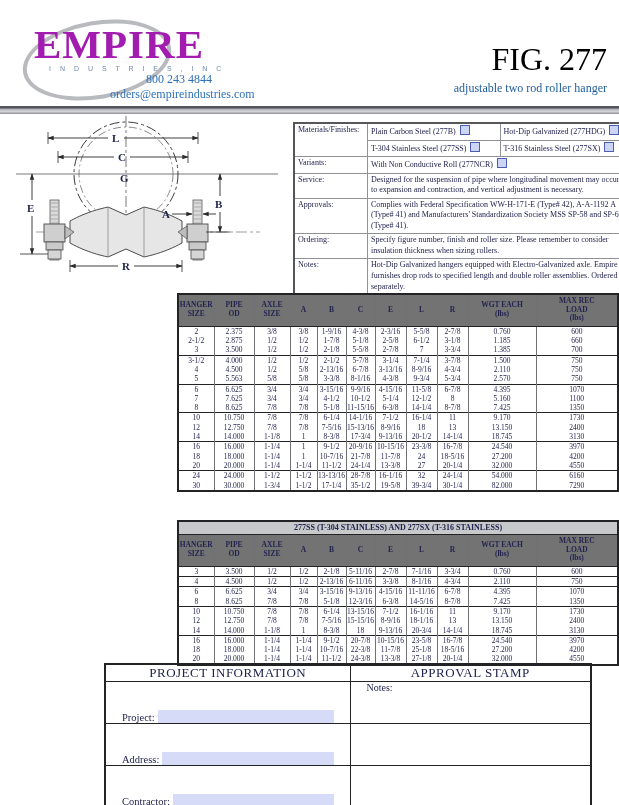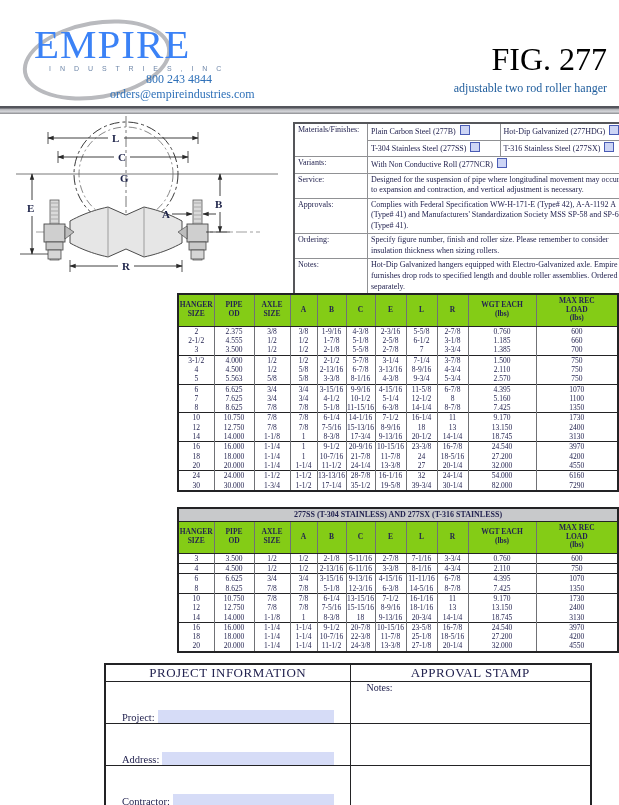--- a/index.html
+++ b/index.html
@@ -3,22 +3,22 @@
 <meta charset="utf-8">
 <style>
   html,body { margin:0; padding:0; background:#e9e9e9; }
   .page {
     position:relative; width:619px; height:805px; margin:0 auto; background:#ffffff;
     overflow:hidden; font-family:"Liberation Serif","DejaVu Serif",serif; color:#232350;
   }
   
   .logo-swoosh { position:absolute; left:22px; top:21px; width:142px; height:70px;
     border:4px solid #b9babe; border-radius:50%; transform:rotate(-10deg); }
-  .logo-text { position:absolute; left:34px; top:24px; font-size:41px; font-weight:normal;
-    color:#3b82f6; letter-spacing:1px; line-height:1; }
+  .logo-text { position:absolute; left:34px; top:24px; font-size:41px; font-weight:bold;
+    color:#a21caf; letter-spacing:1px; line-height:1; }
   .logo-sub { position:absolute; left:49px; top:65px; font-size:7px; letter-spacing:3.5px;
     color:#6f87a9; font-family:"Liberation Sans",sans-serif; }
   .contact-phone { position:absolute; left:146px; top:72px; font-size:12px; color:#2e70b8; }
   .contact-email { position:absolute; left:110px; top:87px; font-size:12px; color:#2e70b8; }
   .fig-number { position:absolute; right:12px; top:42px; font-size:32px; color:#000000; line-height:1.1; }
   .fig-subtitle { position:absolute; right:12px; top:81px; font-size:12px; color:#1e5c9c; }
   .separator { position:absolute; left:0; top:106px; width:619px; height:8px;
     background:linear-gradient(180deg,#54555c 0%,#54555c 22%,#bcbdc1 45%,#d2d3d7 70%,#8b8c90 100%); }
 
   
@@ -32,25 +32,25 @@
   .info-table td { border:1px solid #909194; padding:1px 3px 2px 3px; vertical-align:top; }
   .info-label { width:66px; }
   .checkbox { display:inline-block; width:8px; height:8px; background:#cdd5f5;
     border:1px solid #4a5cb5; margin-left:4px; vertical-align:-1px; }
 
   
   .big-table { position:absolute; left:177px; width:440px; border-collapse:collapse;
     table-layout:fixed; font-size:7.5px; color:#232350; text-align:center;
     border:2px solid #232325; }
   .big-table.t1 { top:293px; }
-  .big-table.t2 { top:507px; }
+  .big-table.t2 { top:520px; }
   .big-table th, .big-table td { border-left:1px solid #707175; border-right:1px solid #707175; padding:0; }
   .big-table .title-row th { background:#c8c9cb; font-size:8px; line-height:12px;
     border-bottom:1.5px solid #232325; font-weight:bold; }
-  .big-table .cols th { background:#84cc16; font-weight:bold; white-space:pre-line;
+  .big-table .cols th { background:#737373; font-weight:bold; white-space:pre-line;
     vertical-align:middle; line-height:8.6px; padding:2px 0 3px 0; border-bottom:1.5px solid #232325; }
   .big-table td { line-height:9.3px; }
   .big-table tr.grp td { border-top:1.5px solid #232325; }
 
   
   .form-table { position:absolute; left:104px; top:663px; width:486px; border-collapse:collapse;
     table-layout:fixed; font-size:10.5px; color:#232350; border:2px solid #232325; }
   .form-table td, .form-table th { border:1.2px solid #232325; padding:0 16px; height:18px; }
   .form-table th { font-size:13px; font-weight:normal; letter-spacing:0.5px; text-align:center; height:16px; }
   .field { display:flex; align-items:flex-end;margin-top:28px; }
@@ -223,21 +223,21 @@
           <td>1-9/16</td>
           <td>4-3/8</td>
           <td>2-3/16</td>
           <td>5-5/8</td>
           <td>2-7/8</td>
           <td>0.760</td>
           <td>600</td>
         </tr>
         <tr>
           <td>2-1/2</td>
-          <td>4.555</td>
+          <td>2.875</td>
           <td>1/2</td>
           <td>1/2</td>
           <td>1-7/8</td>
           <td>5-1/8</td>
           <td>2-5/8</td>
           <td>6-1/2</td>
           <td>3-1/8</td>
           <td>1.185</td>
           <td>660</td>
         </tr>

